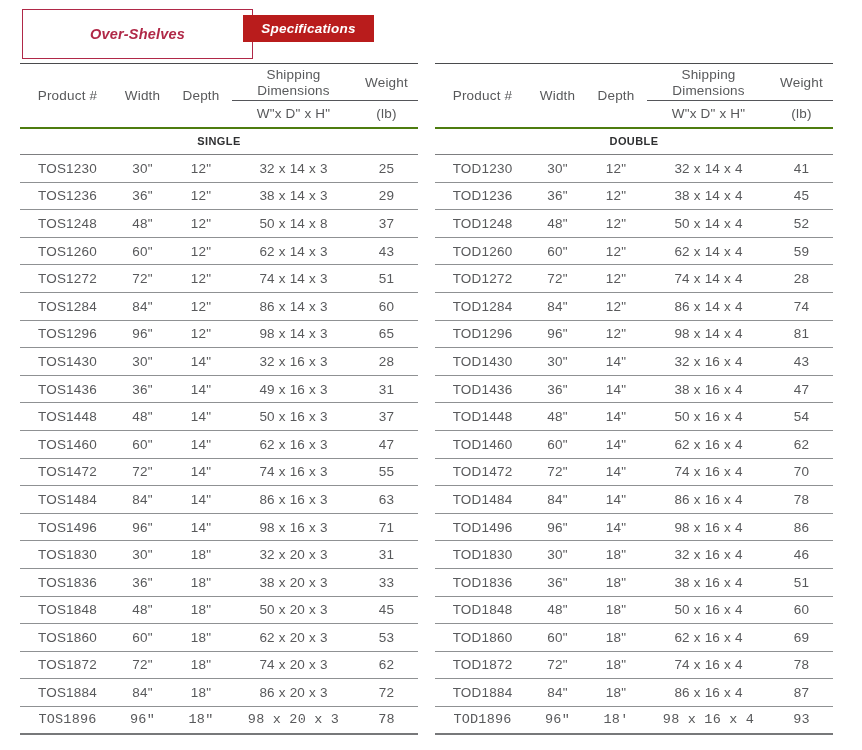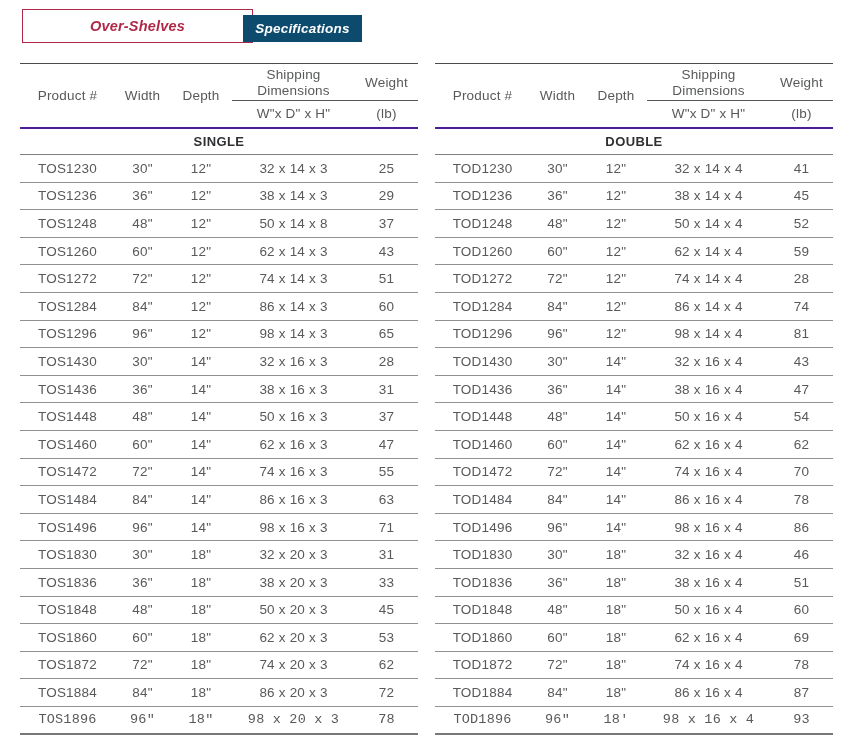--- a/index.html
+++ b/index.html
@@ -2,31 +2,31 @@
 <html><head>
 <meta charset="utf-8">
 <style>
   * { margin: 0; padding: 0; box-sizing: border-box; }
   html, body { width: 862px; height: 750px; background: #ffffff; overflow: hidden; }
   body { font-family: "Liberation Sans", sans-serif; color: #58595b; }
 
   
   .tabs { position: relative; margin: 9px 0 0 22px; width: 360px; height: 38px; }
   .tab-outline {
-    position: absolute; left: 0; top: 0; width: 231px; height: 34px;
+    position: absolute; left: 0; top: 0; width: 231px; height: 50px;
     border: 1.5px solid #b02847;
     display: flex; align-items: center; justify-content: center;
   }
   .tab-outline span {
     color: #b02847; font-weight: bold; font-style: italic; font-size: 14.5px;
     letter-spacing: 0.2px;
   }
   .tab-solid {
-    position: absolute; left: 221px; top: 6px; width: 119px; height: 27px;
-    background: #0c4a6e; display: flex; align-items: center; justify-content: center;
+    position: absolute; left: 221px; top: 6px; width: 131px; height: 27px;
+    background: #b91c1c; display: flex; align-items: center; justify-content: center;
   }
   .tab-solid span {
     color: #ffffff; font-weight: bold; font-style: italic; font-size: 13.5px;
     letter-spacing: 0.2px;
   }
 
   
   .tables { display: flex; gap: 17px; margin: 16px 0 0 20px; }
   table { border-collapse: collapse; width: 398px; table-layout: fixed; }
   col.c1 { width: 95px; }
@@ -39,22 +39,22 @@
     font-weight: normal; text-align: center; font-size: 13.5px;
     color: #58595b; letter-spacing: 0.2px; padding: 0;
   }
 
   tr.hrow1 th { border-top: 1.5px solid #4a4b4d; height: 37px; vertical-align: middle; }
   tr.hrow1 th.underlined { border-bottom: 1px solid #55565a; }
   tr.hrow1 th.ship { line-height: 1.18; padding-top: 2px; text-align: center; }
   tr.hrow2 th { height: 27px; vertical-align: middle; }
 
   tr.section-row th {
-    border-top: 2px solid #4c1d95; border-bottom: 1px solid #7d7e80;
-    height: 27px; font-weight: bold; color: #2f3032; font-size: 13px;
+    border-top: 2px solid #4d7c0f; border-bottom: 1px solid #7d7e80;
+    height: 27px; font-weight: bold; color: #2f3032; font-size: 11px;
     letter-spacing: 0.4px; vertical-align: middle;
   }
 
   tbody td { height: 27.6px; border-bottom: 1px solid #8f9193; vertical-align: middle; }
   tbody tr:last-child td { border-bottom: 2px solid #77787a; font-family: Liberation Mono, monospace; }
 </style>
 </head>
 <body>
 
 <div class="page">
@@ -148,21 +148,21 @@
             <td>TOS1430</td>
             <td>30"</td>
             <td>14"</td>
             <td>32 x 16 x 3</td>
             <td>28</td>
           </tr>
           <tr>
             <td>TOS1436</td>
             <td>36"</td>
             <td>14"</td>
-            <td>38 x 16 x 3</td>
+            <td>49 x 16 x 3</td>
             <td>31</td>
           </tr>
           <tr>
             <td>TOS1448</td>
             <td>48"</td>
             <td>14"</td>
             <td>50 x 16 x 3</td>
             <td>37</td>
           </tr>
           <tr>

